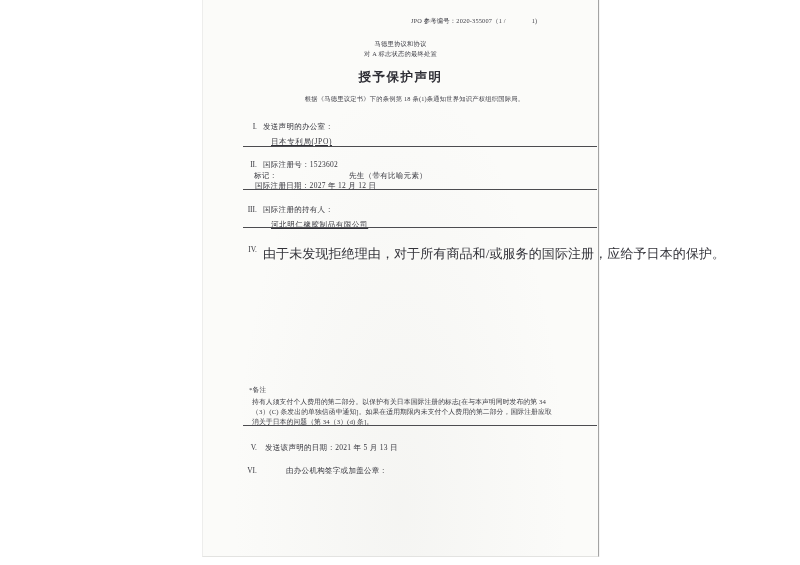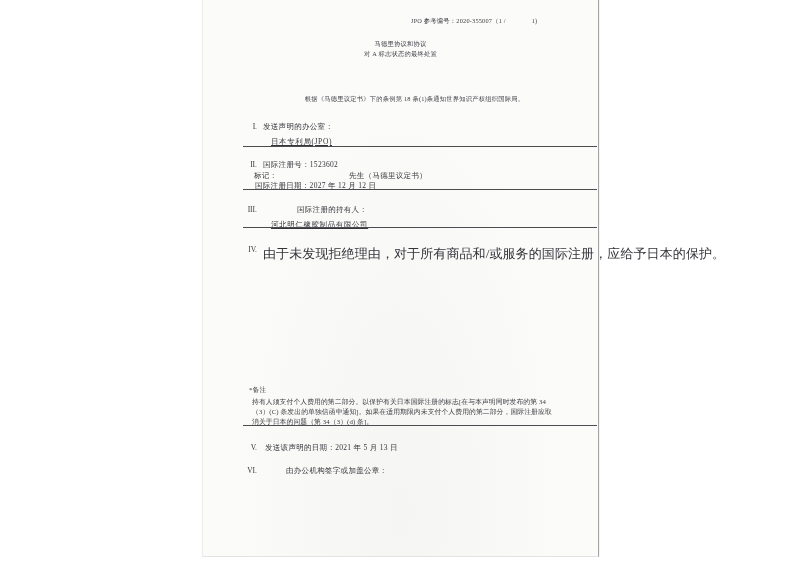--- a/index.html
+++ b/index.html
@@ -60,40 +60,41 @@
 <body>
 
 <div class="paper">
 
   <div class="abs tiny" style="top:17px; left:208px;">
     <span>JPO 参考编号：2020-355007（1 /</span><span class="ref-gap">1)</span>
   </div>
 
   <div class="abs tiny center" style="top:40px;">马德里协议和协议</div>
   <div class="abs tiny center" style="top:50px;">对 A 标志状态的最终处置</div>
+  <div class="abs center doc-title">授予保护声明</div>
   <div class="abs tiny center" style="top:95px; padding-left:28px; box-sizing:border-box;">根据《马德里议定书》下的条例第 18 条(1)条通知世界知识产权组织国际局。</div>
 
   <div class="num" style="top:122px;">I.</div>
   <div class="abs body-text" style="top:122px; left:60px;">发送声明的办公室：</div>
   <div class="abs body-text value-underlined" style="top:137px; left:68px;">日本专利局(JPO)</div>
   <div class="rule" style="top:146px;"></div>
 
   <div class="num" style="top:160px;text-align:right;">II.</div>
   <div class="abs body-text" style="top:160px; left:60px;">
     <span>国际注册号：</span><span>1523602</span>
   </div>
   <div class="abs body-text" style="top:171px; left:51px;">标记：</div>
-  <div class="abs body-text" style="top:171px; left:146px;">先生（马德里议定书）</div>
+  <div class="abs body-text" style="top:171px; left:146px;">先生（带有比喻元素）</div>
   <div class="abs body-text" style="top:181px; left:52px;">
     <span>国际注册日期：</span><span>2027 年 12 月 12 日</span>
   </div>
   <div class="rule" style="top:189px;"></div>
 
   <div class="num" style="top:205px;">III.</div>
-  <div class="abs body-text" style="top:205px; left:60px;margin-left:34px;">国际注册的持有人：</div>
+  <div class="abs body-text" style="top:205px; left:60px;">国际注册的持有人：</div>
   <div class="abs body-text value-underlined" style="top:220px; left:68px;">河北明仁橡胶制品有限公司</div>
   <div class="rule" style="top:227px;"></div>
 
   <div class="num" style="top:245px;">IV.</div>
   <div class="abs" style="top:245px; left:60px; font-size:13px; letter-spacing:0.1px;">由于未发现拒绝理由，对于所有商品和/或服务的国际注册，应给予日本的保护。</div>
 
   <div class="abs remark-line" style="top:385px; left:46px;">*备注</div>
   <div class="abs remark-line" style="top:397px; left:49px;">持有人须支付个人费用的第二部分。以保护有关日本国际注册的标志[在与本声明同时发布的第 34</div>
   <div class="abs remark-line" style="top:407px; left:49px;">（3）(C) 条发出的单独信函中通知]。如果在适用期限内未支付个人费用的第二部分，国际注册应取</div>
   <div class="abs remark-line" style="top:417px; left:49px;">消关于日本的问题（第 34（3）(d) 条]。</div>

